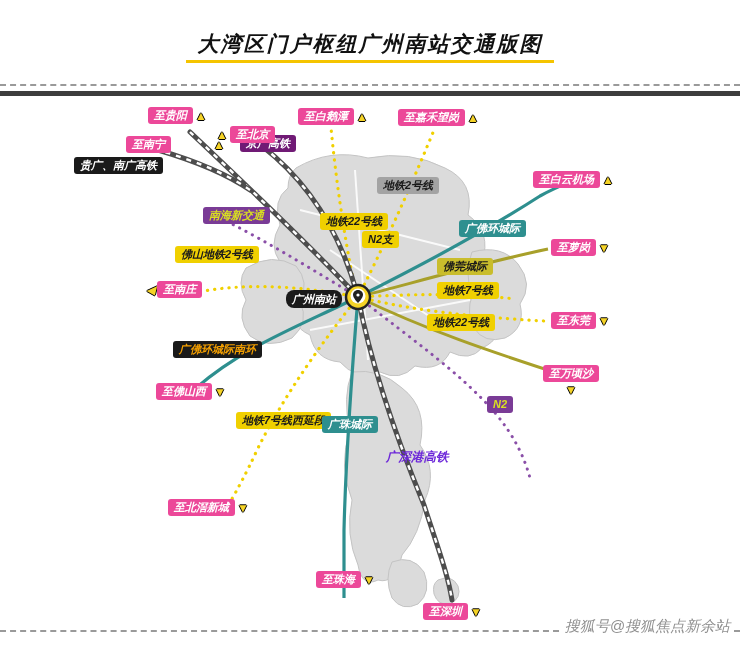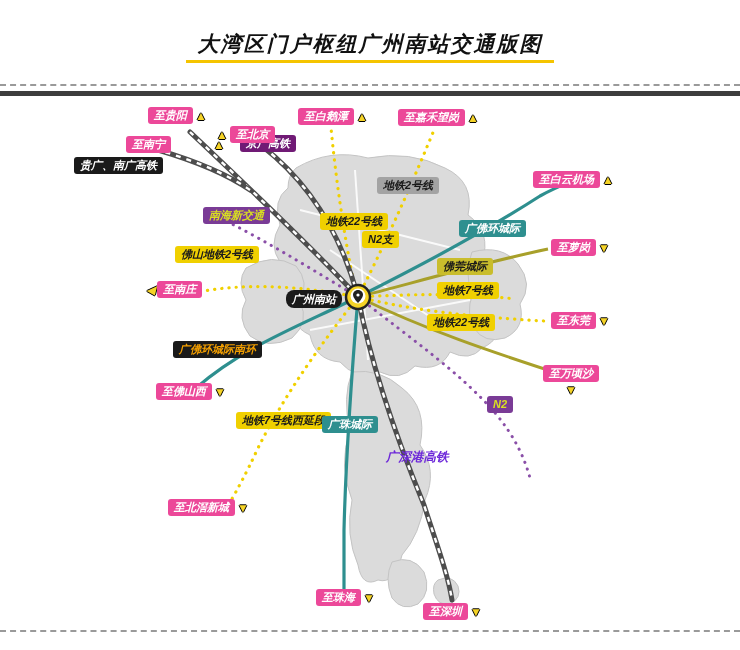--- a/index.html
+++ b/index.html
@@ -174,28 +174,29 @@
         <span class="dpill">至南庄</span>
       </div>
       <div class="dest" style="left: 156px; top: 383px;">
         <span class="dpill">至佛山西</span>
         <span class="tri">▼</span>
       </div>
       <div class="dest" style="left: 168px; top: 499px; text-align: right;">
         <span class="dpill">至北滘新城</span>
         <span class="tri">▼</span>
       </div>
-      <div class="dest" style="left: 316px; top: 589px;">
+      <div class="dest" style="left: 316px; top: 571px;">
         <span class="dpill">至珠海</span>
         <span class="tri">▼</span>
       </div>
       <div class="dest" style="left: 423px; top: 603px;">
         <span class="dpill">至深圳</span>
         <span class="tri">▼</span>
       </div>
     </div>
 
   <div class="station-label-wrap">
     <span class="dpill">广州南站</span>
   </div>
 
   <div class="sep-dashed-bottom"></div>
+  <div class="watermark">搜狐号@搜狐焦点新余站</div>
 </div>
 
 </body></html>

